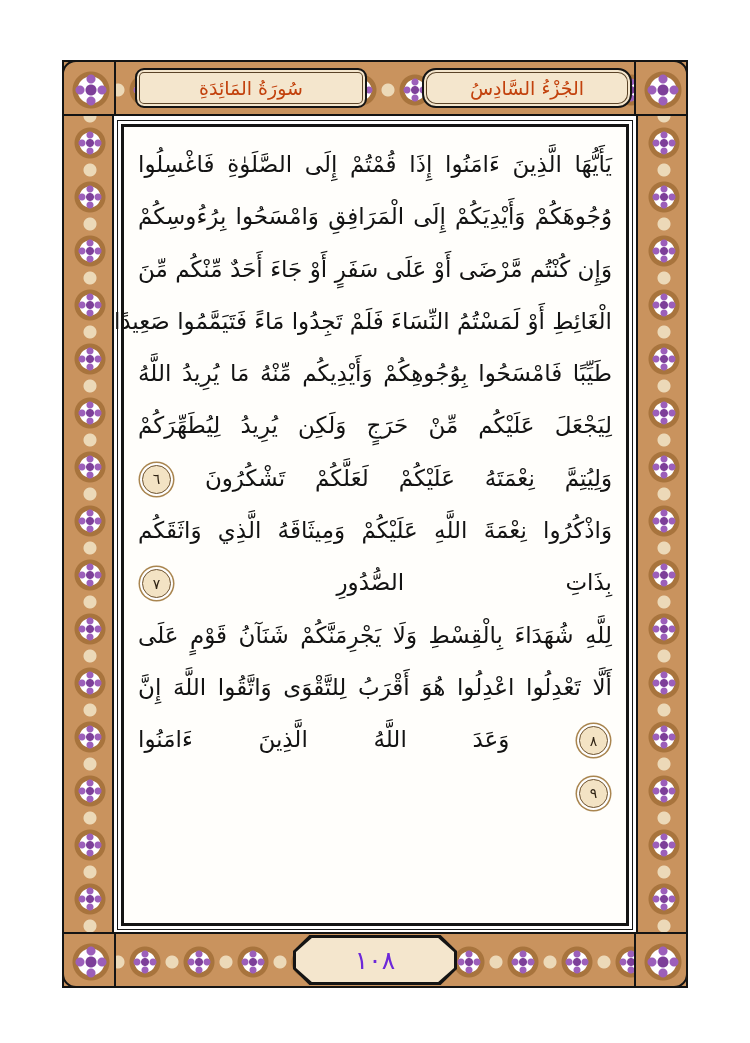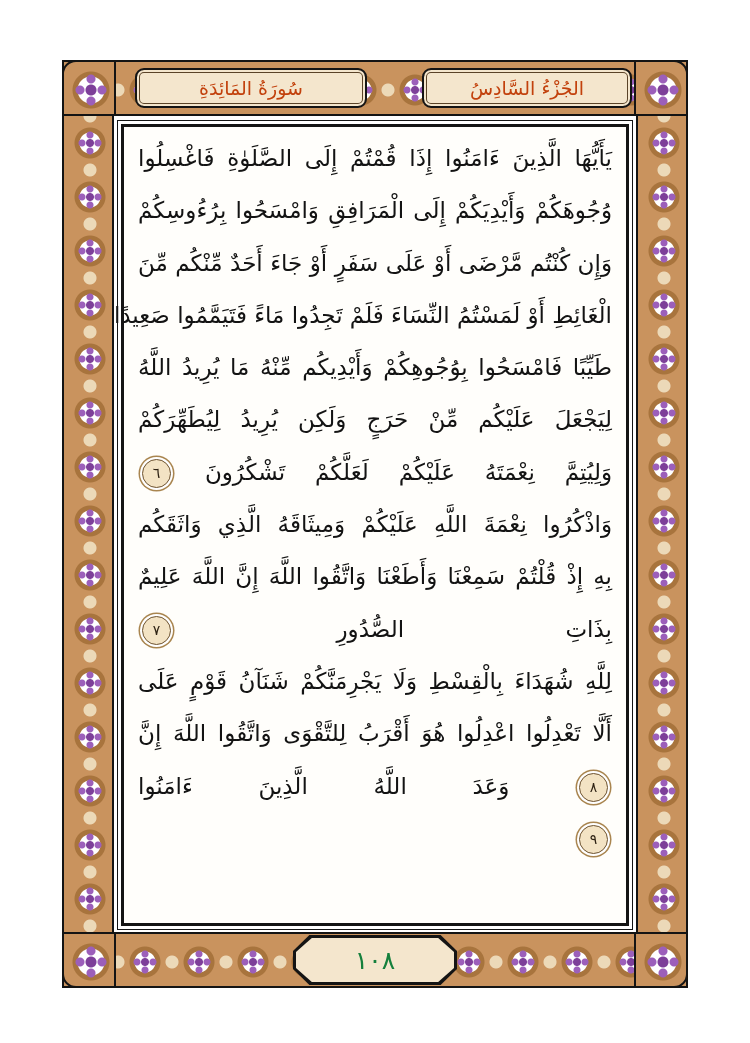--- a/index.html
+++ b/index.html
@@ -74,33 +74,33 @@
   .cartouche {
     position:absolute; top:8px; height:40px; z-index:4;
     background:#f4e6cd;
     border:2px solid #141414;
     border-radius:9px;
     box-shadow: inset 0 0 0 2px #f4e6cd, inset 0 0 0 3px #5a4328;
     display:flex; align-items:center; justify-content:center;
     font-size:19px; color:#c2410c; direction:rtl;
   }
   .cartouche-surah { left:73px;  width:232px; }
-  .cartouche-juz   { right:56px; width:210px; }
+  .cartouche-juz   { right:56px; width:210px;border-radius:14px; }
 
   
   .inner-area {
     position:absolute; left:52px; right:52px; top:56px; bottom:56px;
     background:#ffffff; z-index:2;
   }
   .text-frame {
     position:absolute; left:7px; right:7px; top:8px; bottom:6px;
     border:3px solid #141414;
     outline:1px solid #141414; outline-offset:3px;
     background:#fffefb;
-    padding:5px 14px 0 14px;
+    padding:11px 14px 0 14px;
   }
 
   .qline {
     direction:rtl; unicode-bidi:embed;
     height:52.3px; line-height:52px;
     font-size:23px; color:#131313;
     text-align:justify; text-align-last:justify;
     white-space:nowrap;
   }
 
@@ -120,21 +120,21 @@
     position:absolute; left:50%; transform:translateX(-50%); top:3px;
     width:164px; height:50px; z-index:5;
     background:#141414;
     clip-path:polygon(10% 0, 90% 0, 100% 32%, 100% 68%, 90% 100%, 10% 100%, 0 68%, 0 32%);
     display:flex; align-items:center; justify-content:center;
   }
   .pagenum-inner {
     width:158px; height:44px; background:#f4e6cd;
     clip-path:polygon(10% 0, 90% 0, 100% 32%, 100% 68%, 90% 100%, 10% 100%, 0 68%, 0 32%);
     display:flex; align-items:center; justify-content:center;
-    font-size:25px; letter-spacing:3px; color:#15803d;
+    font-size:25px; letter-spacing:3px; color:#6d28d9;
   }
 </style>
 </head>
 <body>
 
 <div class="page-root">
   <div class="frame">
 
     <div class="band band-top"></div>
     <div class="band band-bottom"></div>
@@ -159,21 +159,20 @@
             <div class="qline"><span>يَأَيُّهَا الَّذِينَ ءَامَنُوا إِذَا قُمْتُمْ إِلَى الصَّلَوٰةِ فَاغْسِلُوا</span></div>
             <div class="qline"><span>وُجُوهَكُمْ وَأَيْدِيَكُمْ إِلَى الْمَرَافِقِ وَامْسَحُوا بِرُءُوسِكُمْ</span></div>
             <div class="qline"><span>وَإِن كُنْتُم مَّرْضَى أَوْ عَلَى سَفَرٍ أَوْ جَاءَ أَحَدٌ مِّنْكُم مِّنَ</span></div>
             <div class="qline"><span>الْغَائِطِ أَوْ لَمَسْتُمُ النِّسَاءَ فَلَمْ تَجِدُوا مَاءً فَتَيَمَّمُوا صَعِيدًا</span></div>
             <div class="qline"><span>طَيِّبًا فَامْسَحُوا بِوُجُوهِكُمْ وَأَيْدِيكُم مِّنْهُ مَا يُرِيدُ اللَّهُ</span></div>
             <div class="qline"><span>لِيَجْعَلَ عَلَيْكُم مِّنْ حَرَجٍ وَلَكِن يُرِيدُ لِيُطَهِّرَكُمْ</span></div>
             <div class="qline"><span>وَلِيُتِمَّ نِعْمَتَهُ عَلَيْكُمْ لَعَلَّكُمْ تَشْكُرُونَ</span> <span class="ayah-medallion">
                 <span class="ayah-num">٦</span>
               </span></div>
             <div class="qline"><span>وَاذْكُرُوا نِعْمَةَ اللَّهِ عَلَيْكُمْ وَمِيثَاقَهُ الَّذِي وَاثَقَكُم</span></div>
-            <div class="qline"><span>بِهِ إِذْ قُلْتُمْ سَمِعْنَا وَأَطَعْنَا وَاتَّقُوا اللَّهَ إِنَّ اللَّهَ عَلِيمٌ</span></div>
             <div class="qline"><span>بِذَاتِ الصُّدُورِ</span> <span class="ayah-medallion">
                 <span class="ayah-num">٧</span>
               </span> </div>
             <div class="qline"><span>لِلَّهِ شُهَدَاءَ بِالْقِسْطِ وَلَا يَجْرِمَنَّكُمْ شَنَآنُ قَوْمٍ عَلَى</span></div>
             <div class="qline"><span>أَلَّا تَعْدِلُوا اعْدِلُوا هُوَ أَقْرَبُ لِلتَّقْوَى وَاتَّقُوا اللَّهَ إِنَّ</span></div>
             <div class="qline"> <span class="ayah-medallion">
                 <span class="ayah-num">٨</span>
               </span> <span>وَعَدَ اللَّهُ الَّذِينَ ءَامَنُوا</span></div>
             <div class="qline"> <span class="ayah-medallion">
                 <span class="ayah-num">٩</span>

